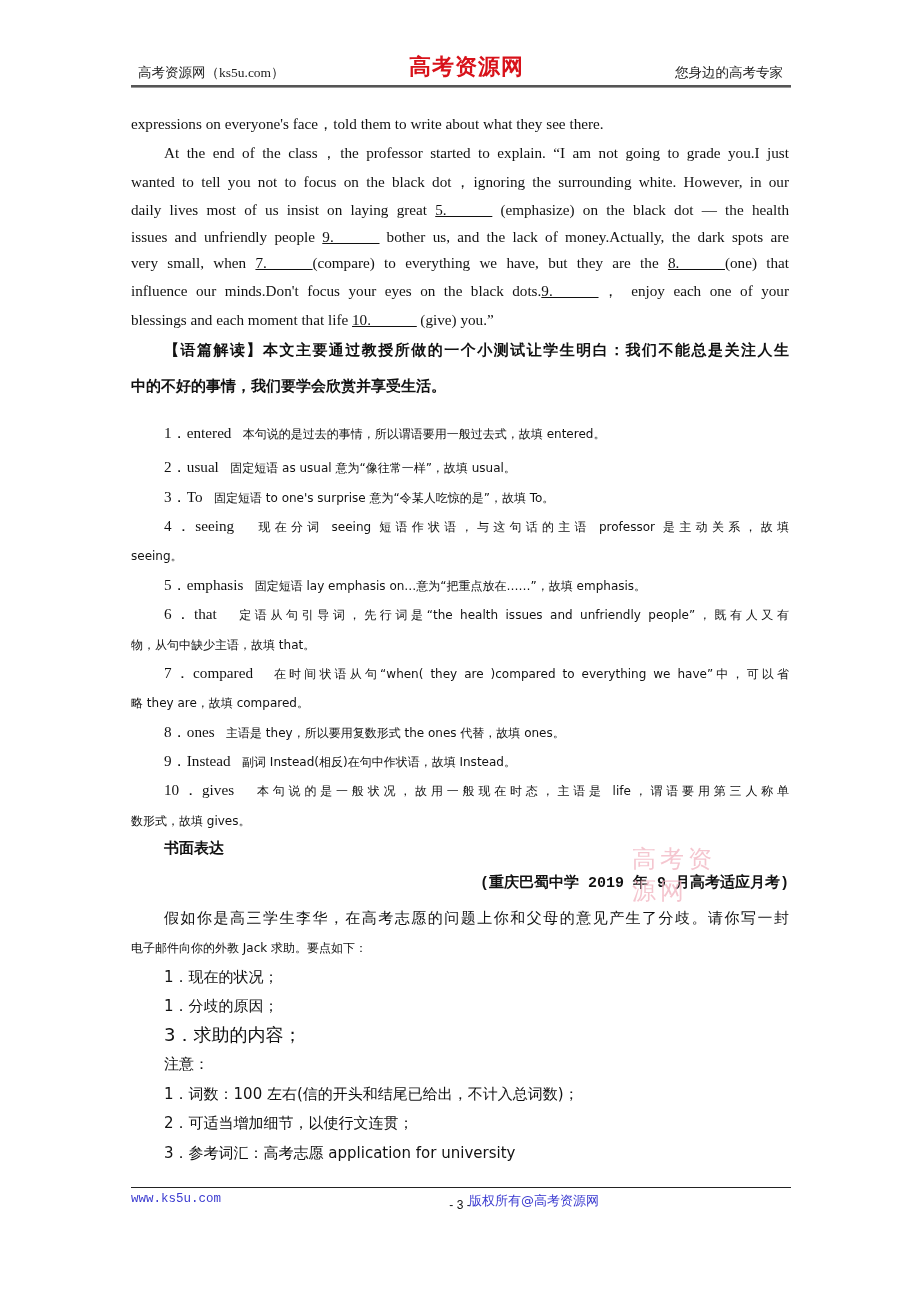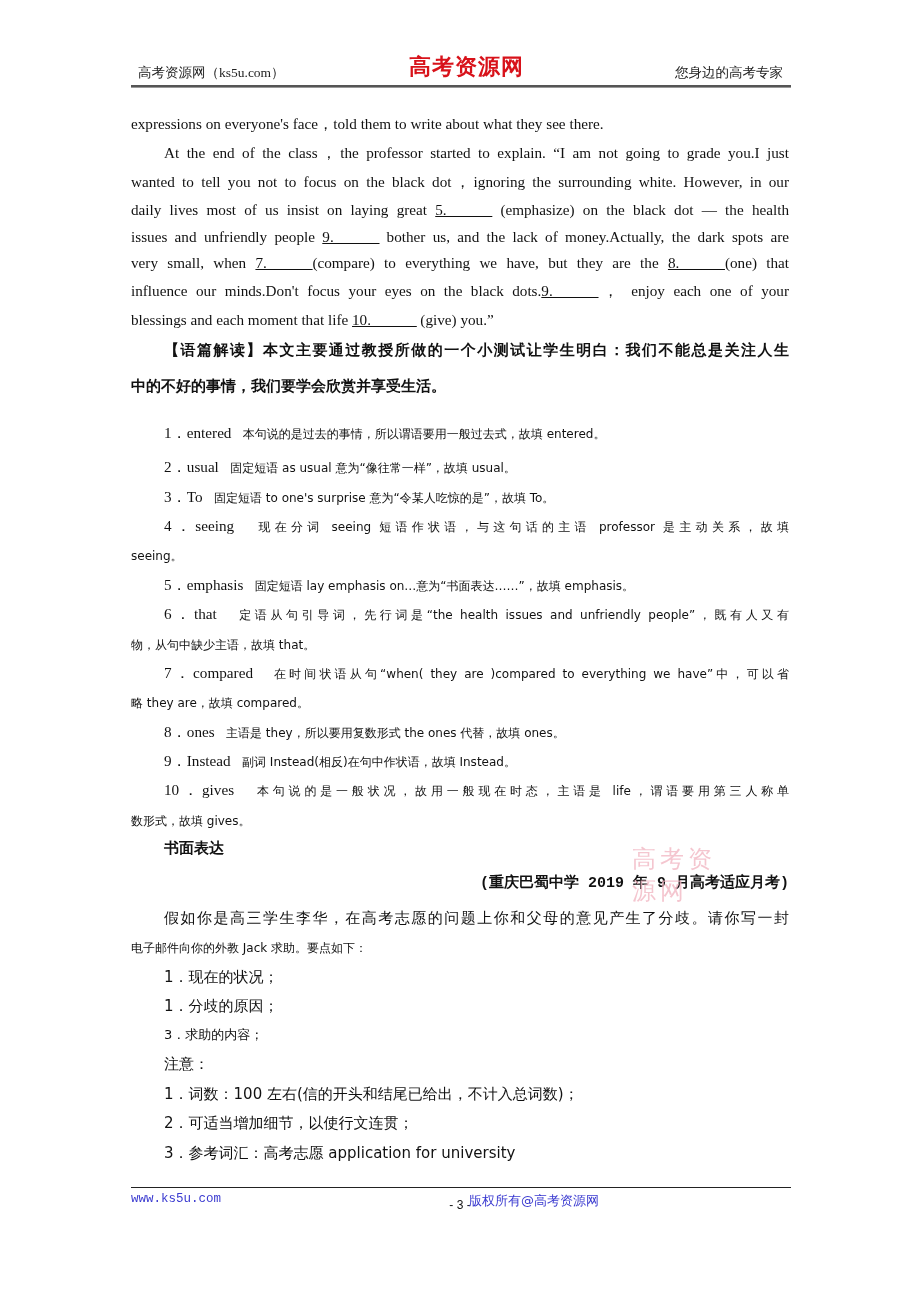--- a/index.html
+++ b/index.html
@@ -61,37 +61,37 @@
     <div class="line" style="top:200px"><span>blessings and each moment that life </span><span class="u">10.______</span><span> (give) you.”</span></div>
 
     <div class="line indent justify bold" style="top:232px"><span>【语篇解读】</span><span>本文主要通过教授所做的一个小测试让学生明白：我们不能总是关注人生</span></div>
     <div class="line bold" style="top:268px"><span>中的不好的事情，我们要学会欣赏并享受生活。</span></div>
 
     <div class="line indent" style="top:313px"><span>1．entered</span>&nbsp;&nbsp;&nbsp;<span class="cn">本句说的是过去的事情，所以谓语要用一般过去式，故填 entered。</span></div>
     <div class="line indent" style="top:347px"><span>2．usual</span>&nbsp;&nbsp;&nbsp;<span class="cn">固定短语 as usual 意为“像往常一样”，故填 usual。</span></div>
     <div class="line indent" style="top:377px"><span>3．To</span>&nbsp;&nbsp;&nbsp;<span class="cn">固定短语 to one's surprise 意为“令某人吃惊的是”，故填 To。</span></div>
     <div class="line indent justify" style="top:406px"><span>4．seeing</span>&nbsp;&nbsp;&nbsp;<span class="cn">现在分词 seeing 短语作状语，与这句话的主语 professor 是主动关系，故填</span></div>
     <div class="line" style="top:435px"><span class="cn">seeing。</span></div>
-    <div class="line indent" style="top:465px"><span>5．emphasis</span>&nbsp;&nbsp;&nbsp;<span class="cn">固定短语 lay emphasis on…意为“书面表达……”，故填 emphasis。</span></div>
+    <div class="line indent" style="top:465px"><span>5．emphasis</span>&nbsp;&nbsp;&nbsp;<span class="cn">固定短语 lay emphasis on…意为“把重点放在……”，故填 emphasis。</span></div>
     <div class="line indent justify" style="top:494px"><span>6．that</span>&nbsp;&nbsp;&nbsp;<span class="cn">定语从句引导词，先行词是“the health issues and unfriendly people”，既有人又有</span></div>
     <div class="line" style="top:524px"><span class="cn">物，从句中缺少主语，故填 that。</span></div>
     <div class="line indent justify" style="top:553px"><span>7．compared</span>&nbsp;&nbsp;&nbsp;<span class="cn">在时间状语从句“when( they are )compared to everything we have”中，可以省</span></div>
     <div class="line" style="top:582px"><span class="cn">略 they are，故填 compared。</span></div>
     <div class="line indent" style="top:612px"><span>8．ones</span>&nbsp;&nbsp;&nbsp;<span class="cn">主语是 they，所以要用复数形式 the ones 代替，故填 ones。</span></div>
     <div class="line indent" style="top:641px"><span>9．Instead</span>&nbsp;&nbsp;&nbsp;<span class="cn">副词 Instead(相反)在句中作状语，故填 Instead。</span></div>
     <div class="line indent justify" style="top:670px"><span>10．gives</span>&nbsp;&nbsp;&nbsp;<span class="cn">本句说的是一般状况，故用一般现在时态，主语是 life，谓语要用第三人称单</span></div>
     <div class="line" style="top:700px"><span class="cn">数形式，故填 gives。</span></div>
 
     <div class="line indent bold" style="top:730px">书面表达</div>
     <div class="line center bold" style="top:764px">(重庆巴蜀中学 2019 年 9 月高考适应月考)</div>
     <div class="line indent justify cn" style="top:798px; font-size:15px"><span>假如你是高三学生李华，在高考志愿的问题上你和父母的意见产生了分歧。请你写一封</span></div>
     <div class="line cn" style="top:828px; font-size:12px"><span>电子邮件向你的外教 Jack  求助。要点如下：</span></div>
     <div class="line indent cn" style="top:857px; font-size:15px">1．现在的状况；</div>
     <div class="line indent cn" style="top:886px; font-size:15px">1．分歧的原因；</div>
-    <div class="line indent cn" style="top:915px; font-size:13px">3．求助的内容；</div>
+    <div class="line indent cn" style="top:915px; font-size:18px">3．求助的内容；</div>
     <div class="line indent cn" style="top:944px; font-size:15px">注意：</div>
     <div class="line indent cn" style="top:974px; font-size:15px">1．词数：100 左右(信的开头和结尾已给出，不计入总词数)；</div>
     <div class="line indent cn" style="top:1003px; font-size:15px">2．可适当增加细节，以使行文连贯；</div>
     <div class="line indent cn" style="top:1033px; font-size:15px">3．参考词汇：高考志愿  application for university</div>
   </div>
 
   <div class="watermark">高考资源网</div>
 
   <div class="ftr-rule"></div>
   <a class="ftr-left">www.ks5u.com</a>

